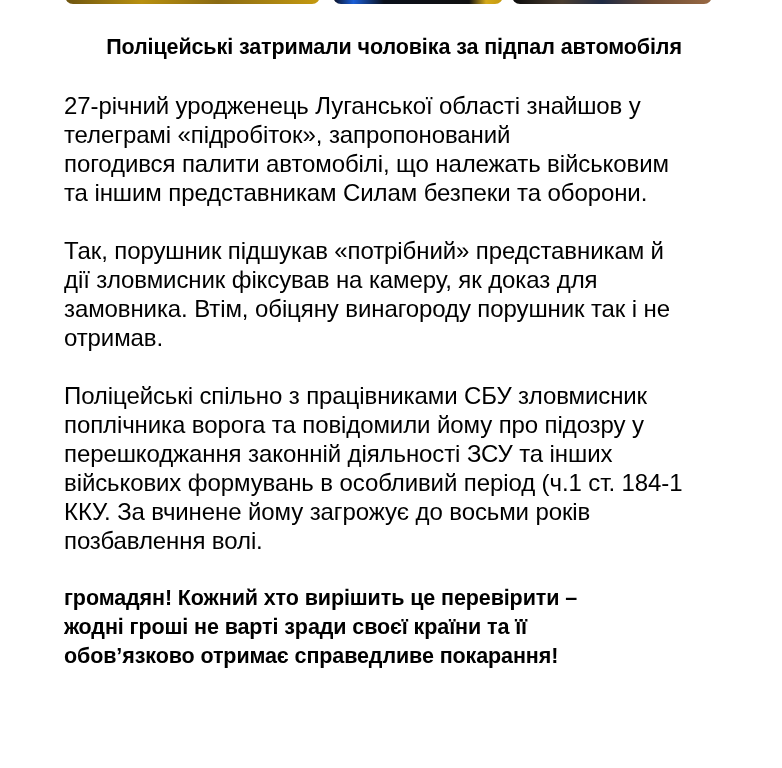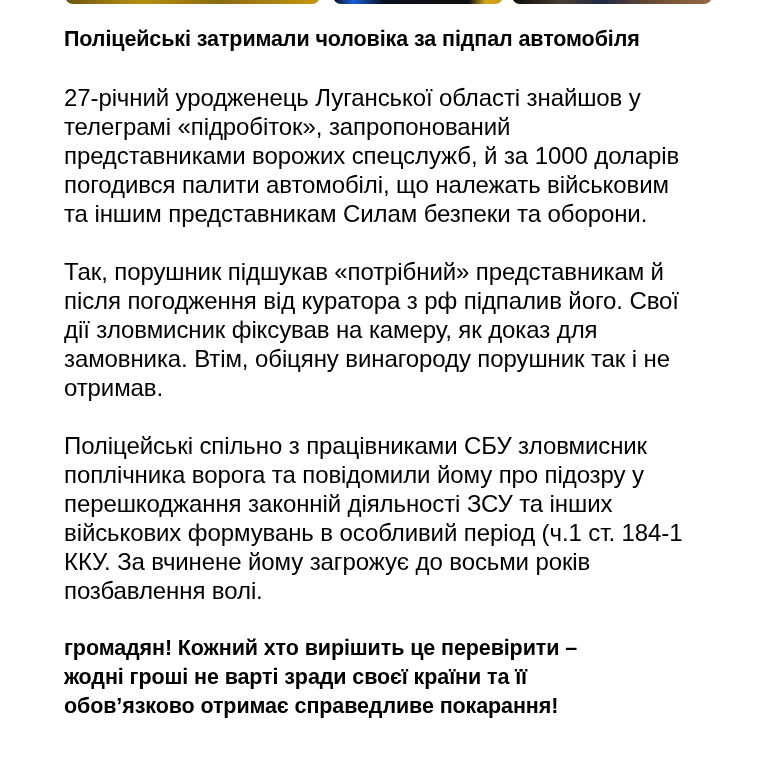--- a/index.html
+++ b/index.html
@@ -45,22 +45,23 @@
       position: absolute;
       left: 64px;
       top: 17px;
       width: 660px;
       font-size: 22px;
       line-height: 29px;
       letter-spacing: -0.1px;
     }
     .title {
       font-weight: bold;
-      margin: 8px 0 29px 0;
+      margin: 16px 0 29px 0;
       font-size: 21.5px;
+      text-align: center;
     }
     .para {
       margin: 0 0 29px 0;
       font-weight: normal;
       font-size: 24px;
     }
     .para .line, .title .line, .closing .line {
       display: block;
       white-space: nowrap;
     }
@@ -87,28 +88,26 @@
 </div>
 
 <div class="content">
   <div class="title">
     <span class="line">Поліцейські затримали чоловіка за підпал автомобіля</span>
   </div>
 
   <div class="para">
     <span class="line">27-річний уродженець Луганської області знайшов у</span>
     <span class="line">телеграмі «підробіток», запропонований</span>
-    <span class="line">представниками ворожих спецслужб, й за 1000 доларів</span>
     <span class="line">погодився палити автомобілі, що належать військовим</span>
     <span class="line">та іншим представникам Силам безпеки та оборони.</span>
   </div>
 
   <div class="para">
     <span class="line">Так, порушник підшукав «потрібний» представникам й</span>
-    <span class="line">після погодження від куратора з рф підпалив його. Свої</span>
     <span class="line">дії зловмисник фіксував на камеру, як доказ для</span>
     <span class="line">замовника. Втім, обіцяну винагороду порушник так і не</span>
     <span class="line">отримав.</span>
   </div>
 
   <div class="para">
     <span class="line">Поліцейські спільно з працівниками СБУ зловмисник</span>
     <span class="line">поплічника ворога та повідомили йому про підозру у</span>
     <span class="line">перешкоджання законній діяльності ЗСУ та інших</span>
     <span class="line">військових формувань в особливий період (ч.1 ст. 184-1</span>

